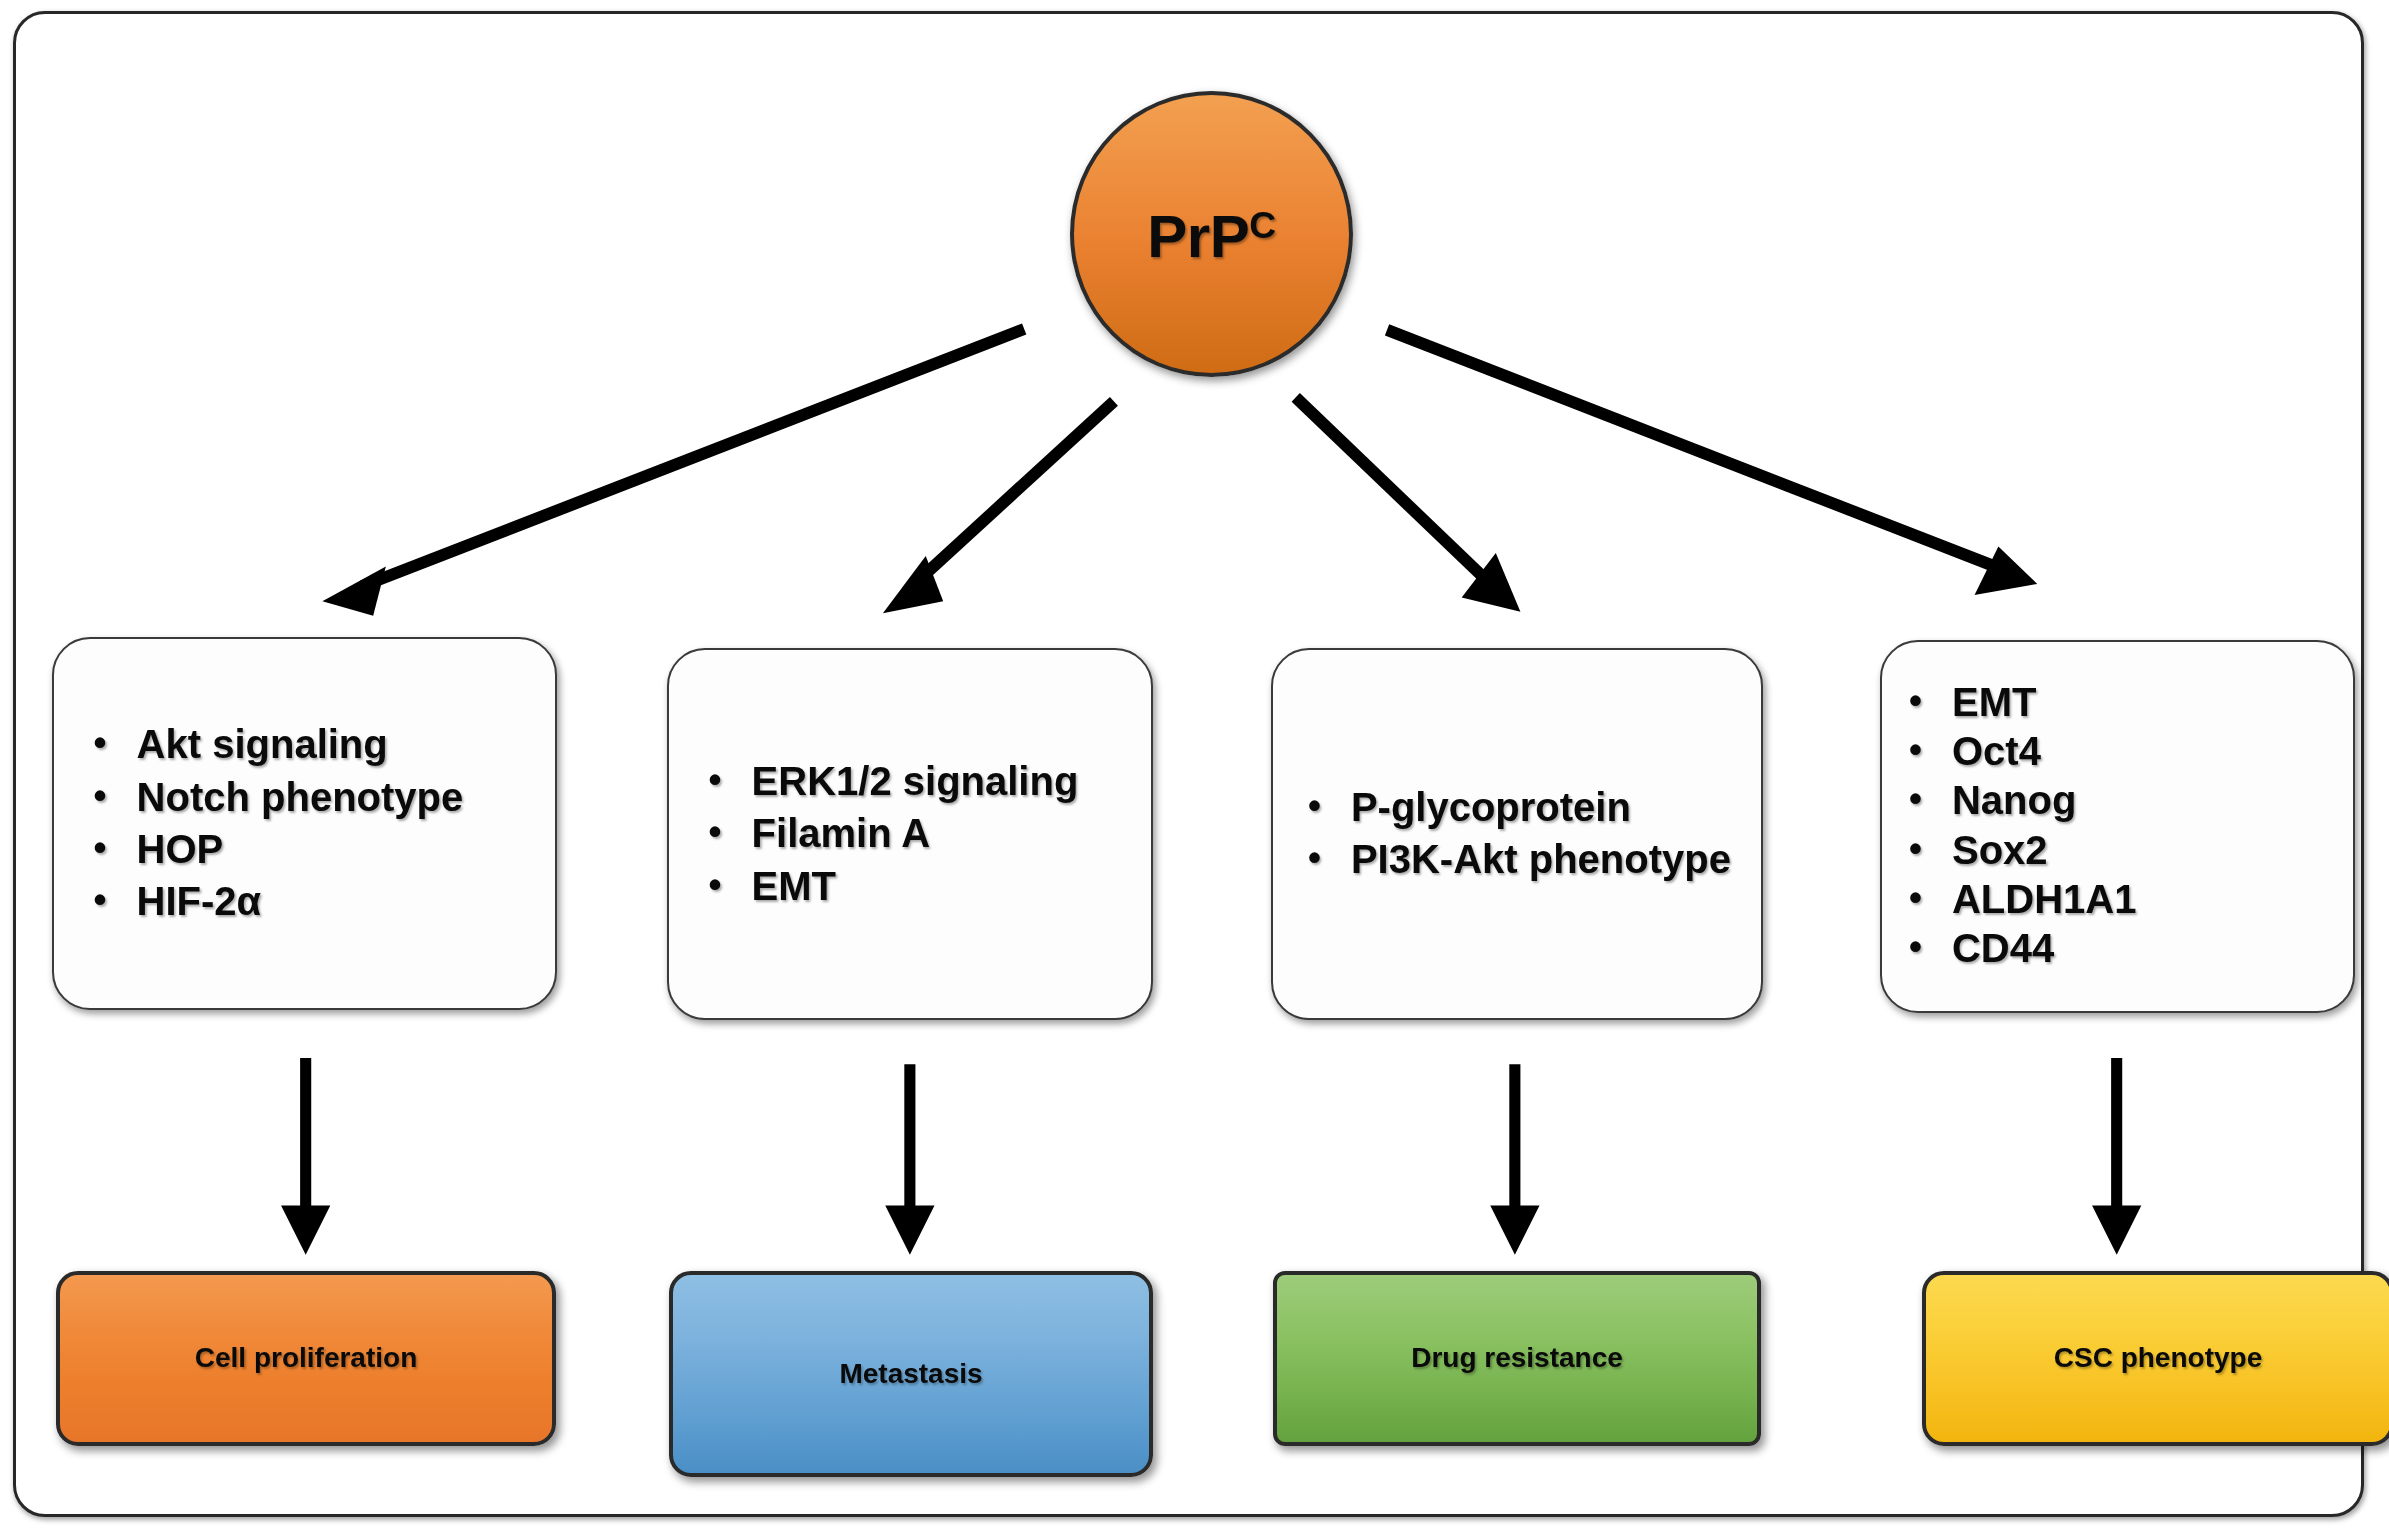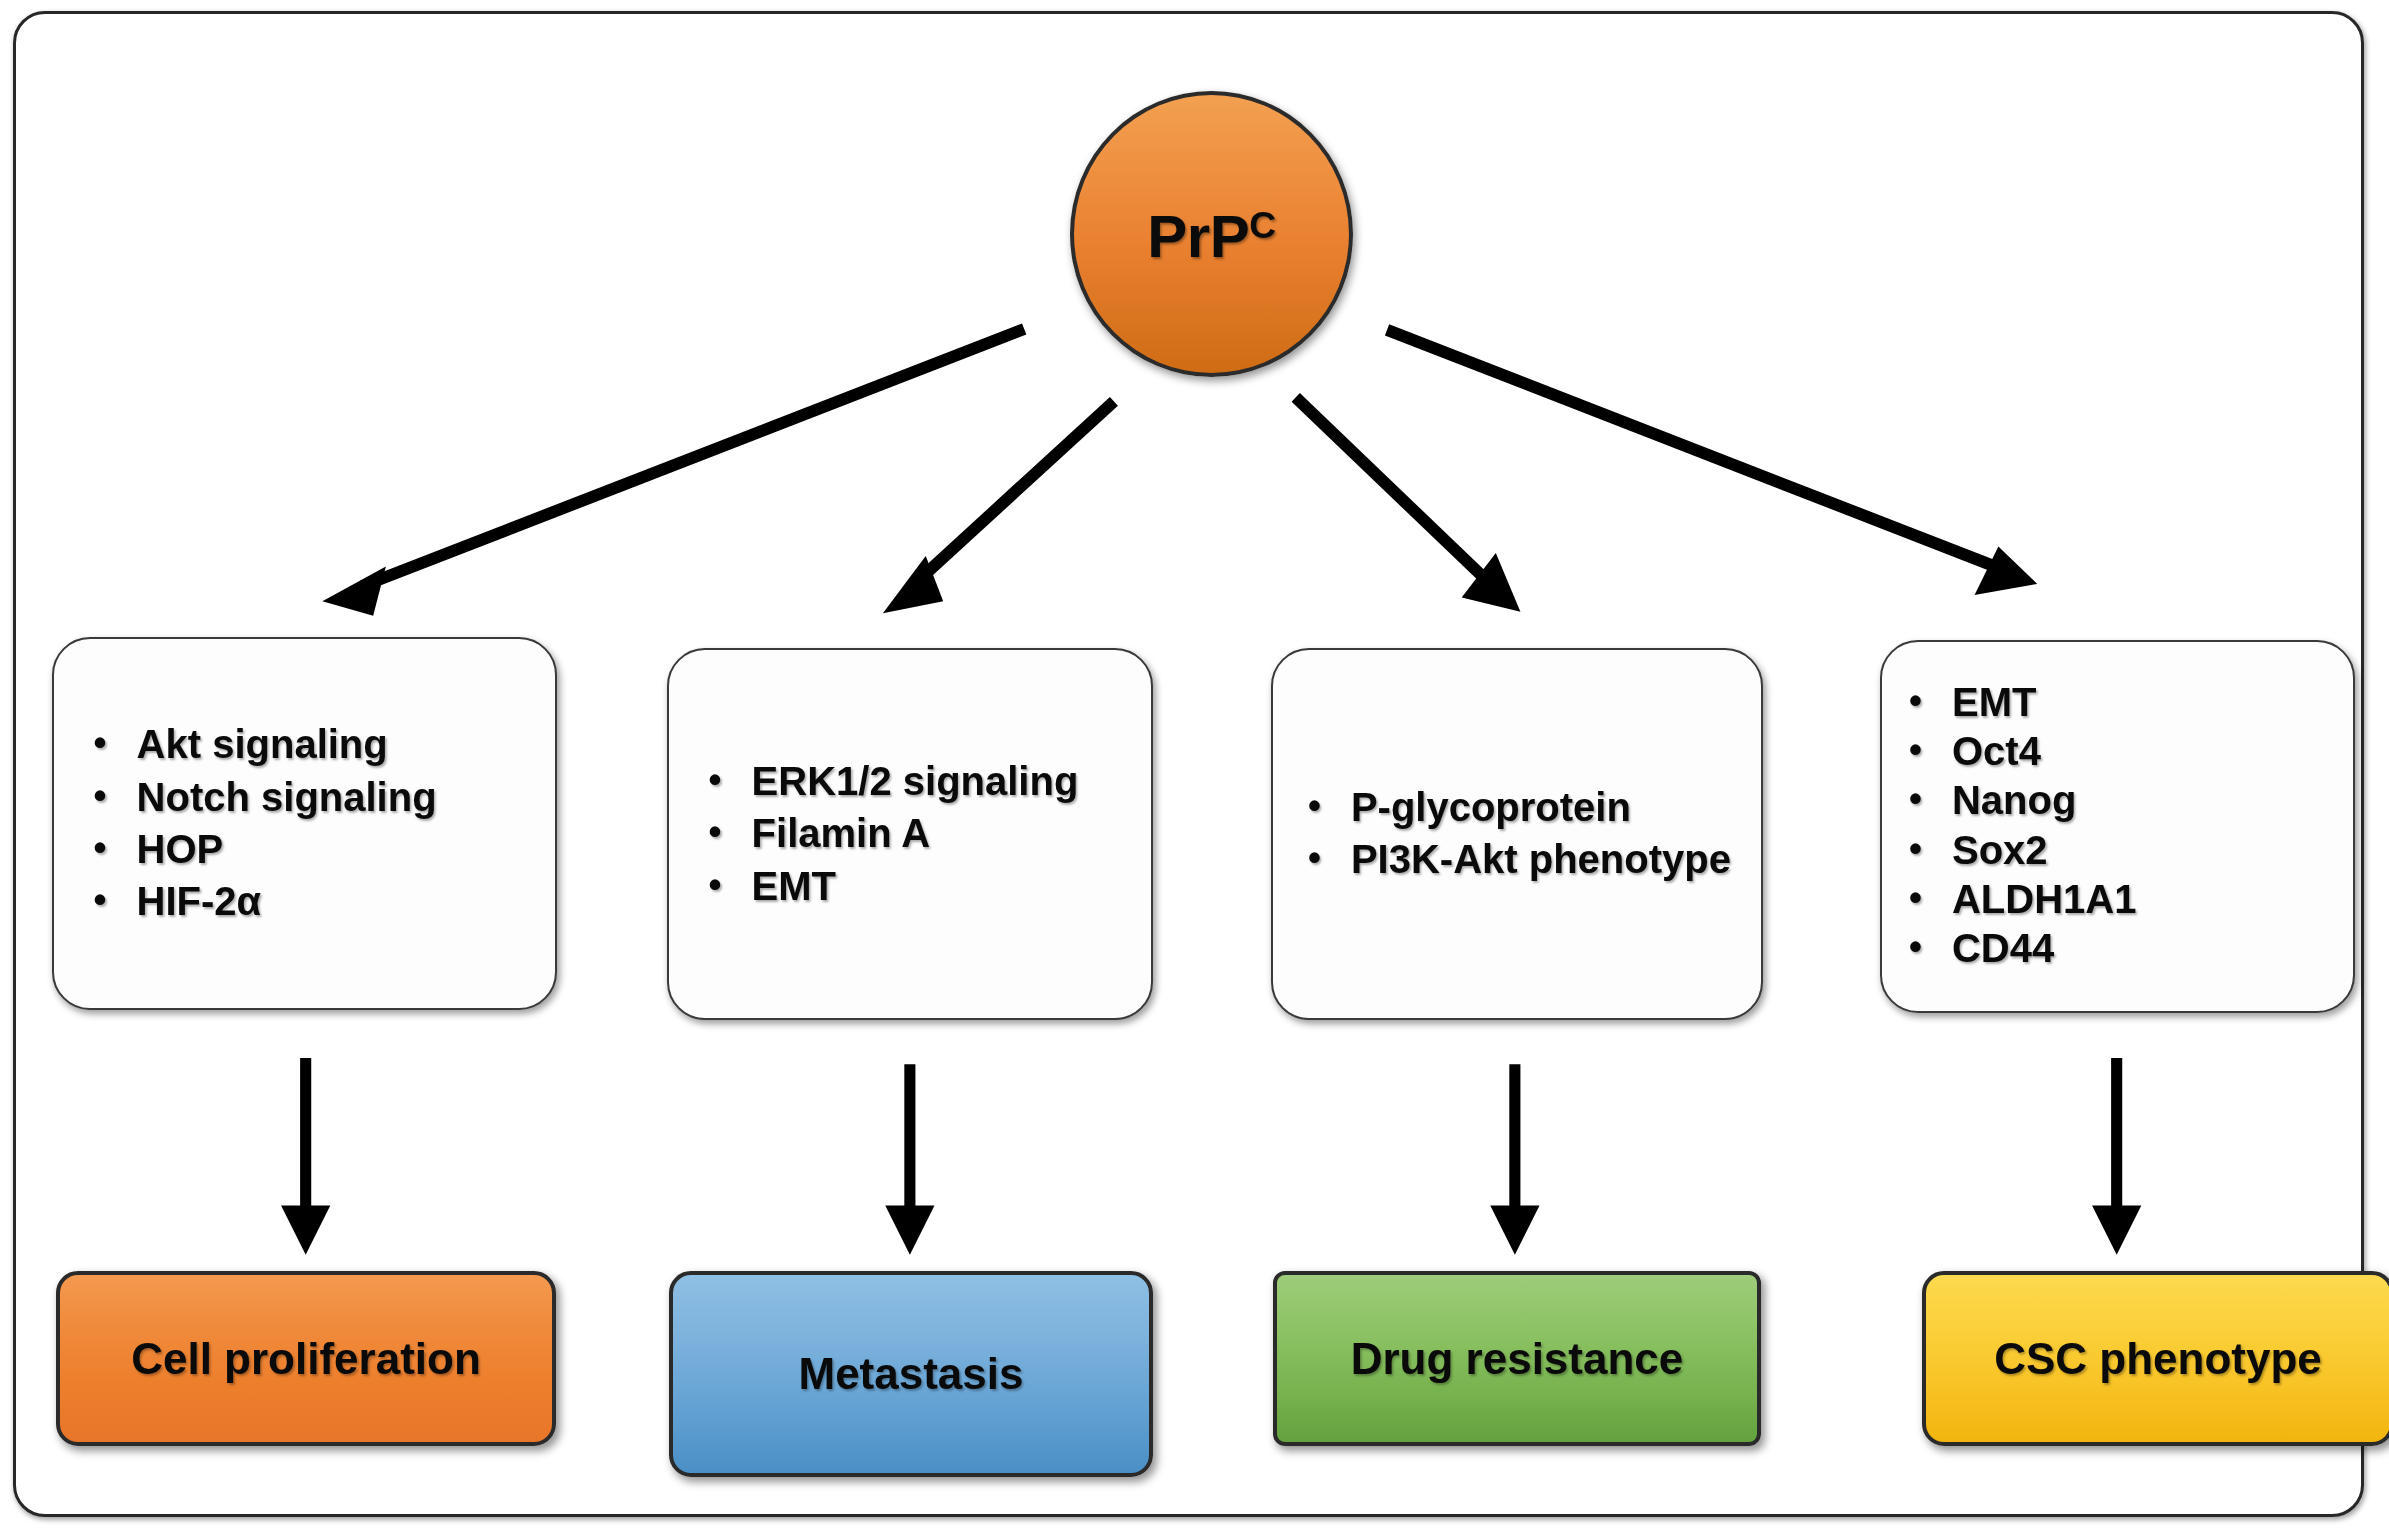--- a/index.html
+++ b/index.html
@@ -138,21 +138,21 @@
     border: 4px solid #2a2a2a;
     border-radius: 22px;
     box-sizing: border-box;
     box-shadow: 3.2px 4.8px 8px rgba(0,0,0,0.42);
     display: flex;
     align-items: center;
     justify-content: center;
     text-align: center;
   }
   .outcome-label {
-    font-size: 44px;
+    font-size: 28px;
     font-weight: bold;
     color: #0a0a0a;
     line-height: 1.16;
     text-shadow: 1.6px 1.6px 2.4px rgba(0,0,0,0.3);
     padding: 0 8px;
   }
 
   #outcome-box-0 {
     left: 56px; top: 1271px; width: 500px; height: 175px;
     background: linear-gradient(to bottom, #f4994f 0%, #f08b3c 30%, #ed7f2c 65%, #e8762a 100%);
@@ -224,21 +224,21 @@
   </div>
 
   <div class="pathway-box" id="pathway-box-0">
     <ul class="pathway-list">
       <li class="pathway-item">
         <span class="bullet-dot">•</span>
         <span class="item-text">Akt signaling</span>
       </li>
       <li class="pathway-item">
         <span class="bullet-dot">•</span>
-        <span class="item-text">Notch signaling</span>
+        <span class="item-text">Notch phenotype</span>
       </li>
       <li class="pathway-item">
         <span class="bullet-dot">•</span>
         <span class="item-text">HOP</span>
       </li>
       <li class="pathway-item">
         <span class="bullet-dot">•</span>
         <span class="item-text">HIF-2α</span>
       </li>
     </ul>

